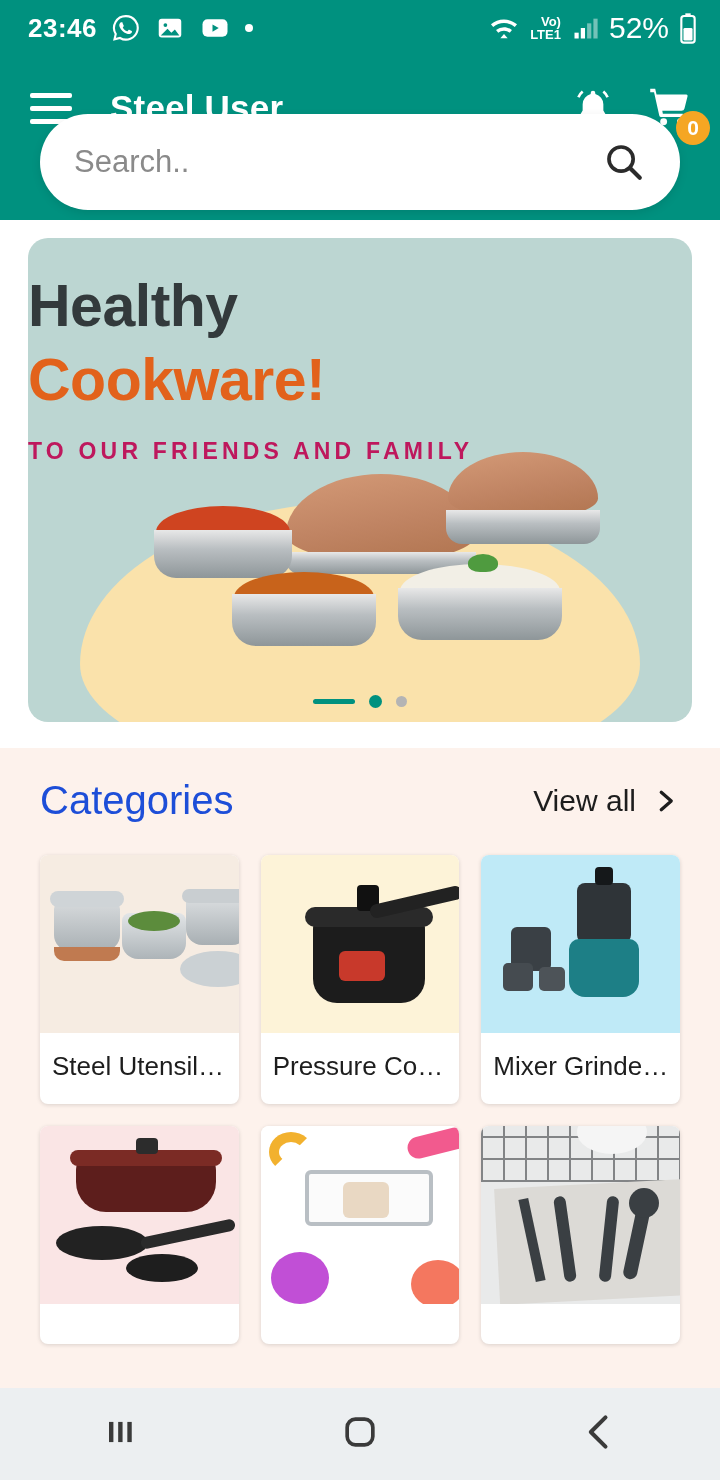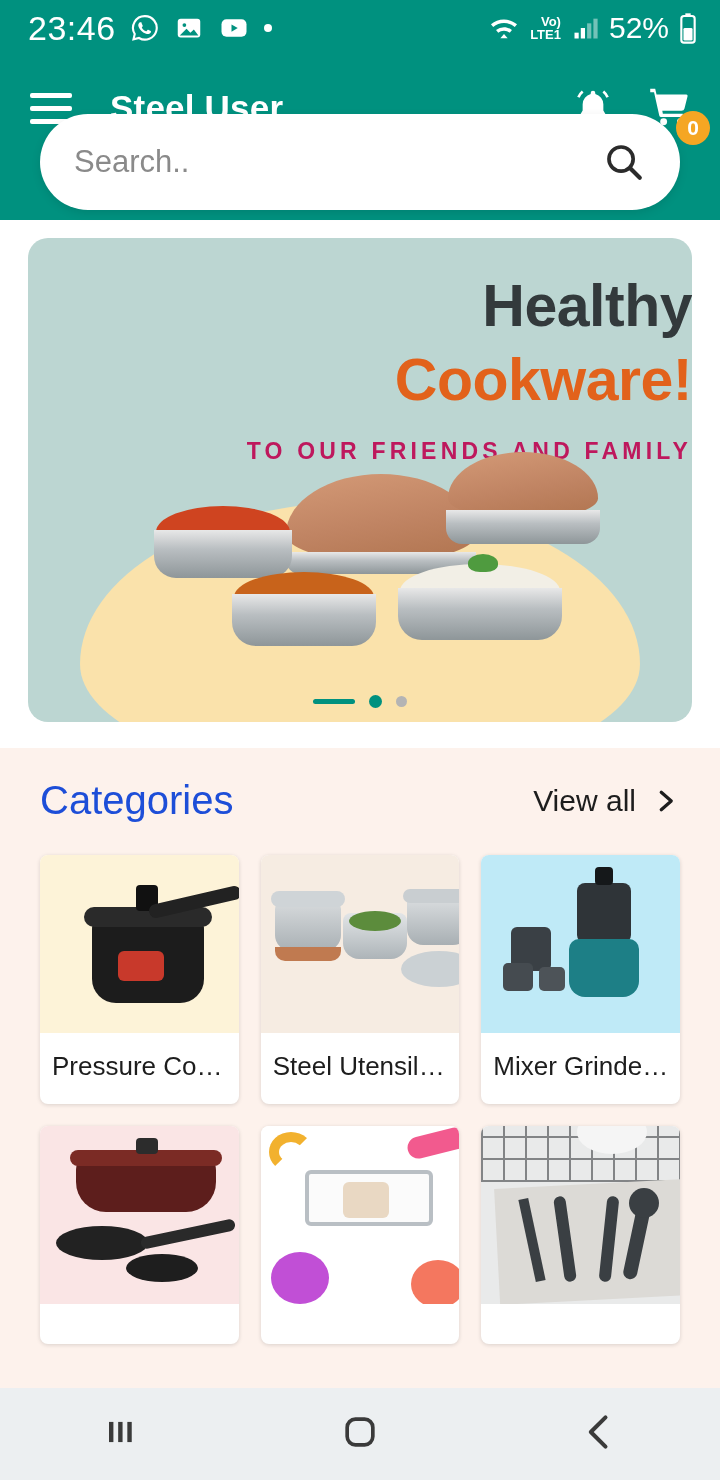--- a/index.html
+++ b/index.html
@@ -11,21 +11,21 @@
   }
   .phone { position: relative; width: 720px; height: 1480px; overflow: hidden; background: #fdf2ec; }
 
   
   .statusbar {
     height: 56px; background: #00917f; color: #fff;
     display: flex; align-items: center; justify-content: space-between;
     padding: 0 22px 0 28px;
   }
   .sb-left { display: flex; align-items: center; gap: 14px; }
-  .sb-clock { font-size: 34px; font-weight: 400; letter-spacing: 0.5px; }
+  .sb-clock { font-size: 26px; font-weight: 700; letter-spacing: 0.5px; }
   .sb-right { display: flex; align-items: center; gap: 9px; }
   .sb-battery-text { font-size: 30px; font-weight: 400; }
   .ico { display: inline-block; line-height: 0; }
   .dot-small { width: 8px; height: 8px; border-radius: 50%; background: #fff; display: inline-block; }
   .net-text { font-size: 13px; line-height: 1.0; text-align: center; font-weight: 700; }
 
   
   .appbar {
     height: 104px; background: #00917f; color: #fff;
     display: flex; align-items: center; padding: 0 26px 0 30px;
@@ -56,21 +56,21 @@
     font-family: "Liberation Sans", sans-serif; background: transparent;
   }
   .searchbar input::placeholder { color: #8a8a8a; }
 
   
   .banner-area { background: #fff; padding: 18px 28px 26px 28px; }
   .banner {
     position: relative; height: 484px; border-radius: 20px; overflow: hidden;
     background: #bcd6d2;
   }
-  .banner-text { padding-top: 34px; text-align: right; }
+  .banner-text { padding-top: 34px; text-align: left; }
   .banner-h1 { font-size: 59px; font-weight: 700; color: #333a3c; letter-spacing: -0.5px; }
   .banner-h2 { font-size: 59px; font-weight: 700; color: #e2621b; margin-top: 6px; letter-spacing: -0.5px; }
   .banner-sub {
     font-size: 23px; font-weight: 700; color: #be185d;
     letter-spacing: 4.2px; margin-top: 24px;
   }
   .banner-blob {
     position: absolute; left: 50%; transform: translateX(-50%);
     bottom: -50px; width: 560px; height: 270px;
     background: #fae2ab; border-radius: 50% 50% 45% 45%/60% 60% 40% 40%;
@@ -264,46 +264,46 @@
           <svg width="30" height="30" viewBox="0 0 24 24">
               <polyline points="9,5 17,12 9,19" fill="none" stroke="#1d1d1d" stroke-width="2.6" stroke-linecap="round" stroke-linejoin="round"></polyline>
             </svg>
         </span>
       </div>
     </div>
 
     <div class="grid">
 
       <div class="card">
-        <div class="card-img c2">
-          <div class="art">
-            <div class="el" style="left:52px;top:62px;width:112px;height:86px;border-radius:12px 12px 24px 24px;background:#1c1c1c;"></div>
-            <div class="el" style="left:44px;top:52px;width:128px;height:20px;border-radius:10px;background:#2a2a2a;"></div>
-            <div class="el" style="left:96px;top:30px;width:22px;height:26px;border-radius:4px;background:#111;"></div>
-            <div class="el" style="left:108px;top:40px;width:94px;height:14px;border-radius:7px;background:#222;transform:rotate(-13deg);"></div>
-            <div class="el" style="left:78px;top:96px;width:46px;height:30px;border-radius:6px;background:#c8392b;"></div>
-          </div>
-        </div>
-        <div class="card-label">Pressure Coo...</div>
-      </div>
-
-      <div class="card">
         <div class="card-img c1">
           <div class="art">
             <div class="el" style="left:14px;top:44px;width:66px;height:52px;border-radius:10px 10px 16px 16px;background:linear-gradient(180deg,#d9dcde,#a9b0b4);"></div>
             <div class="el" style="left:10px;top:36px;width:74px;height:16px;border-radius:8px;background:#cfd4d7;"></div>
             <div class="el" style="left:82px;top:58px;width:64px;height:46px;border-radius:8px 8px 16px 16px;background:linear-gradient(180deg,#e2e5e7,#adb4b8);"></div>
             <div class="el" style="left:88px;top:56px;width:52px;height:20px;border-radius:50%;background:#5c8c3c;"></div>
             <div class="el" style="left:146px;top:40px;width:62px;height:50px;border-radius:8px 8px 16px 16px;background:linear-gradient(180deg,#dde0e2,#a8afb3);"></div>
             <div class="el" style="left:142px;top:34px;width:70px;height:14px;border-radius:7px;background:#c9ced1;"></div>
             <div class="el" style="left:140px;top:96px;width:76px;height:36px;border-radius:50%;background:#cbd1d4;"></div>
             <div class="el" style="left:14px;top:92px;width:66px;height:14px;border-radius:0 0 10px 10px;background:#c07a50;"></div>
           </div>
         </div>
         <div class="card-label">Steel Utensils...</div>
+      </div>
+
+      <div class="card">
+        <div class="card-img c2">
+          <div class="art">
+            <div class="el" style="left:52px;top:62px;width:112px;height:86px;border-radius:12px 12px 24px 24px;background:#1c1c1c;"></div>
+            <div class="el" style="left:44px;top:52px;width:128px;height:20px;border-radius:10px;background:#2a2a2a;"></div>
+            <div class="el" style="left:96px;top:30px;width:22px;height:26px;border-radius:4px;background:#111;"></div>
+            <div class="el" style="left:108px;top:40px;width:94px;height:14px;border-radius:7px;background:#222;transform:rotate(-13deg);"></div>
+            <div class="el" style="left:78px;top:96px;width:46px;height:30px;border-radius:6px;background:#c8392b;"></div>
+          </div>
+        </div>
+        <div class="card-label">Pressure Coo...</div>
       </div>
 
       <div class="card">
         <div class="card-img c3">
           <div class="art">
             <div class="el" style="left:96px;top:28px;width:54px;height:60px;border-radius:8px;background:#2f3438;"></div>
             <div class="el" style="left:88px;top:84px;width:70px;height:58px;border-radius:10px 10px 16px 16px;background:#1d7f86;"></div>
             <div class="el" style="left:114px;top:12px;width:18px;height:18px;border-radius:4px;background:#15181a;"></div>
             <div class="el" style="left:30px;top:72px;width:40px;height:44px;border-radius:6px;background:#3a4045;"></div>
             <div class="el" style="left:22px;top:108px;width:30px;height:28px;border-radius:5px;background:#454b50;"></div>

